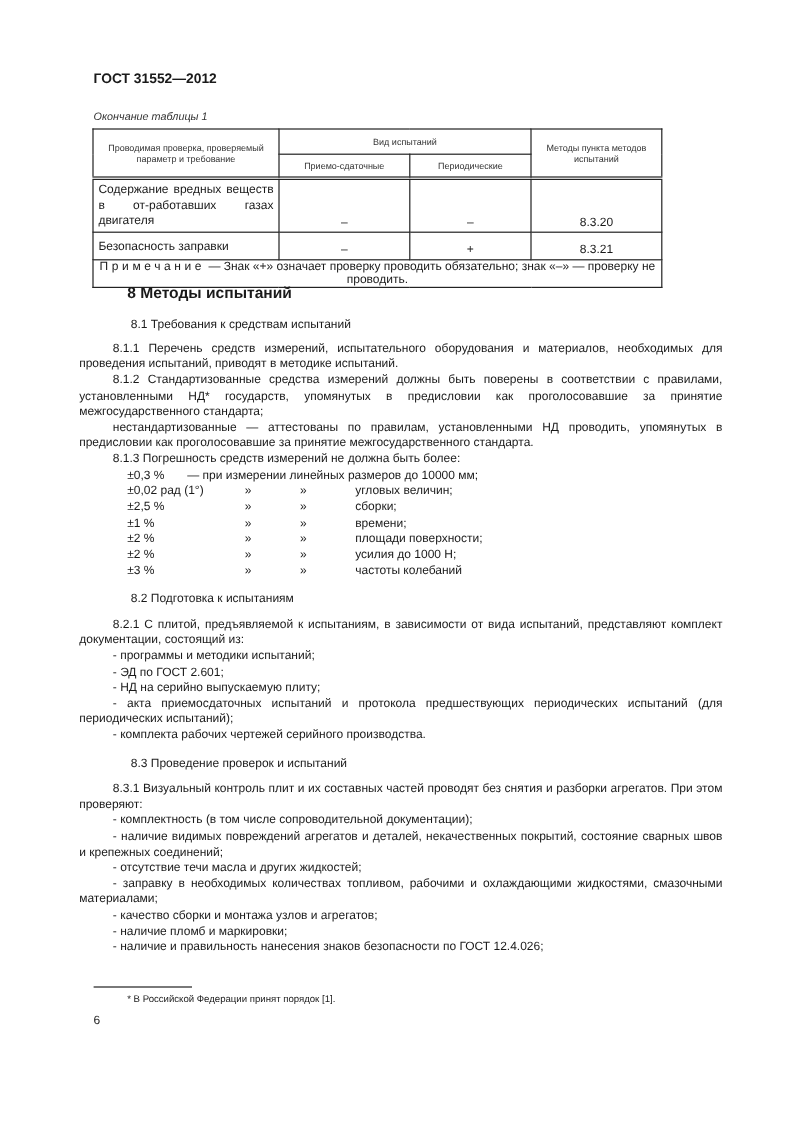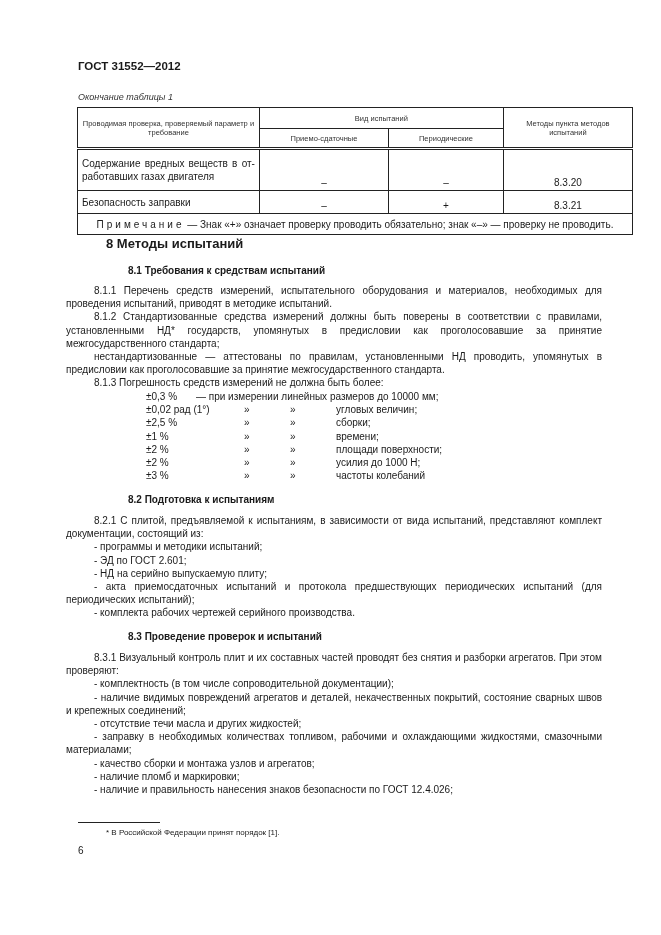--- a/index.html
+++ b/index.html
@@ -1,39 +1,39 @@
 <!DOCTYPE html>
 <html><head>
 <meta charset="utf-8">
 <style>
   html, body { margin: 0; padding: 0; background: #ffffff; }
   body { width: 661px; height: 935px; position: relative; overflow: hidden;
          font-family: "Liberation Sans", sans-serif; color: #1a1a1a; }
   .page-header { position: absolute; left: 78px; top: 60px; font-size: 11.5px; font-weight: bold; }
   .table-caption { position: absolute; left: 78px; top: 92px; font-size: 9px; font-style: italic; color: #333; }
-  table.t { position: absolute; left: 77px; top: 107px; width: 556px; border-collapse: collapse; }
+  table.t { position: absolute; left: 77px; top: 107px; width: 475px; border-collapse: collapse; }
   table.t td, table.t th { border: 1px solid #222; padding: 0 4px; }
   table.t th { font-weight: normal; font-size: 7.5px; color: #333; text-align: center; }
   table.t tr.hdr1 th { height: 20px; }
   table.t tr.hdr2 th { height: 18px; }
   table.t tr.hdr2 { border-bottom: 3px double #222; }
   table.t td { font-size: 10px; }
   table.t td.c { text-align: center; vertical-align: bottom; padding-bottom: 2px; }
   table.t tr.r1 td { height: 36px; }
   table.t tr.r1 td.left { text-align: justify; line-height: 13px; padding: 2px 4px; }
   table.t tr.r2 td { height: 20px; }
   table.t tr.note td { height: 20px; text-align: center; font-size: 10px; }
   .spaced { letter-spacing: 3px; }
   .content { position: absolute; left: 66px; width: 536px; font-size: 10px; line-height: 13.2px; }
   .h1 { position: absolute; left: 106px; top: 236px; font-size: 13px; font-weight: bold; }
-  .h2 { position: absolute; left: 112px; font-size: 10px; font-weight: bold; padding-left: 16px; }
+  .h2 { position: absolute; left: 93px; font-size: 10px; font-weight: normal; padding-left: 16px; }
   p.par { margin: 0; text-indent: 28px; text-align: justify; }
   .tol { position: absolute; left: 106px; font-size: 10px; line-height: 13.2px; }
   .tol-row { display: flex; height: 13.2px; }
-  .tol-v { width: 90px; margin-left: 40px; }
+  .tol-v { width: 90px; }
   .tol-q1 { width: 46px; padding-left: 8px; }
   .tol-q2 { width: 46px; }
   .dash-item { text-indent: 28px; margin: 0; text-align: justify; }
   .fn-line { position: absolute; left: 78px; top: 822px; width: 82px; border-top: 1px solid #222; }
   .fn { position: absolute; left: 106px; top: 828px; font-size: 8px; }
   .page-num { position: absolute; left: 78px; top: 845px; font-size: 10px; }
 </style>
 </head>
 <body>
 

